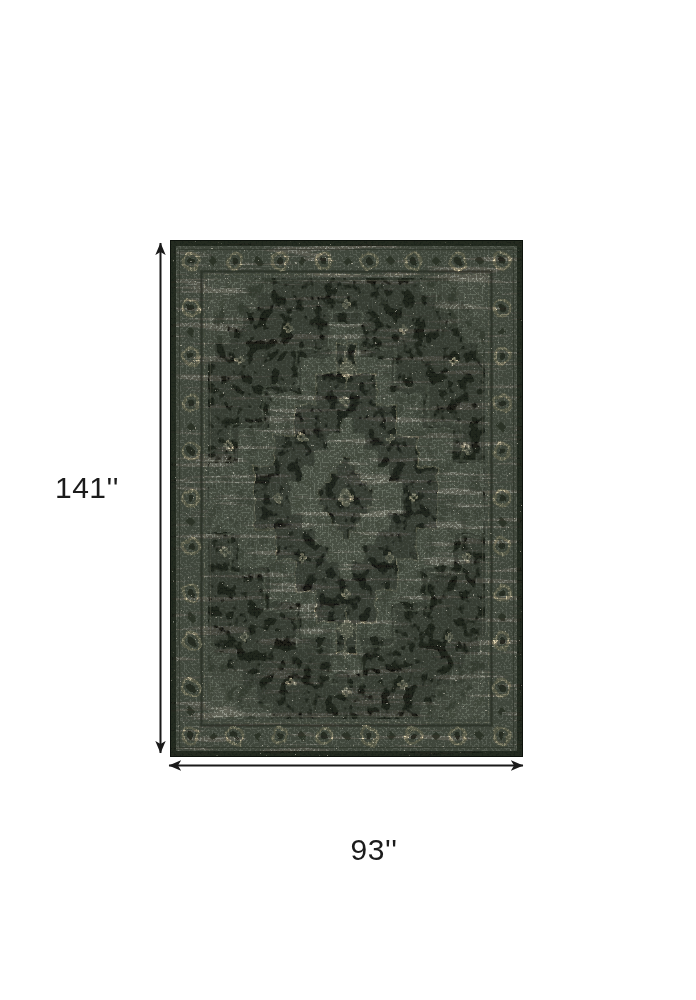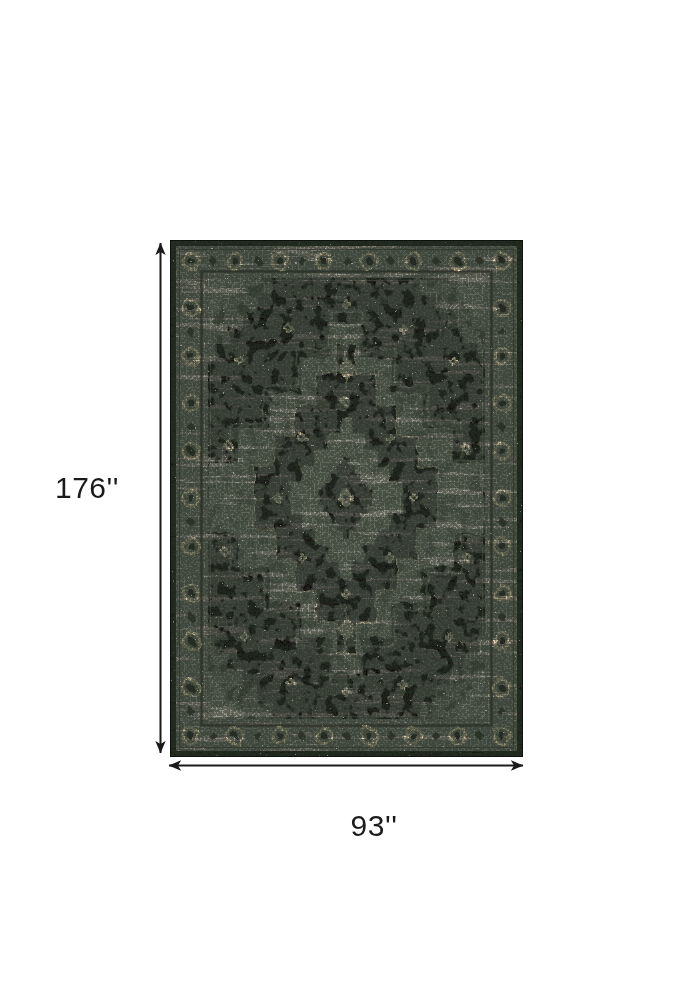--- a/index.html
+++ b/index.html
@@ -3,21 +3,21 @@
 <meta charset="utf-8">
 <style>
   html,body{margin:0;padding:0;background:#ffffff;}
   .stage{position:relative;width:696px;height:1000px;background:#ffffff;overflow:hidden;
          font-family:"Liberation Sans", sans-serif;}
   .rug-wrap{position:absolute;left:170px;top:240px;width:353px;height:517px;}
   .dim-overlay{position:absolute;left:0;top:0;width:696px;height:1000px;pointer-events:none;}
   .dim-label{position:absolute;width:100px;height:36px;display:flex;align-items:center;justify-content:center;
              font-size:30px;letter-spacing:0.5px;color:#1b1b1b;font-weight:400;}
   .label-height{left:37px;top:470px;}
-  .label-width{left:324px;top:808px;text-align:right;}
+  .label-width{left:324px;top:832px;text-align:right;}
 </style>
 </head>
 <body>
 
 <div class="stage">
 
   <div class="rug-wrap">
     <svg width="353" height="517" viewBox="0 0 353 517">
       <defs>
         <path id="sd" d="M-11,-165 h22 v33 h23 v33 h23 v33 h23 v33 h23 v66 h-23 v33 h-23 v33 h-23 v33 h-23 v33 h-22 v-33 h-23 v-33 h-23 v-33 h-23 v-33 h-23 v-66 h23 v-33 h23 v-33 h23 v-33 h23 v-33 z"></path>
@@ -213,16 +213,16 @@
   <svg class="dim-overlay" width="696" height="1000" viewBox="0 0 696 1000">
     <defs>
       <marker id="arrowHead" viewBox="0 0 11 10" markerWidth="13" markerHeight="13" refX="10.2" refY="5" orient="auto-start-reverse" markerUnits="userSpaceOnUse">
         <path d="M0,0.6 L10.5,5 L0,9.4 L2.6,5 Z" fill="#1a1a1a"></path>
       </marker>
     </defs>
     <line x1="160.5" y1="243" x2="160.5" y2="753" stroke-width="2" marker-start="url(#arrowHead)" marker-end="url(#arrowHead)" stroke="#1a1a1a"></line>
     <line x1="169" y1="765.5" x2="523" y2="765.5" stroke-width="2" marker-start="url(#arrowHead)" marker-end="url(#arrowHead)" stroke="#1a1a1a"></line>
   </svg>
 
-  <div class="dim-label label-height">176''</div>
+  <div class="dim-label label-height">141''</div>
   <div class="dim-label label-width">93''</div>
 
 </div>
 
 </body></html>

